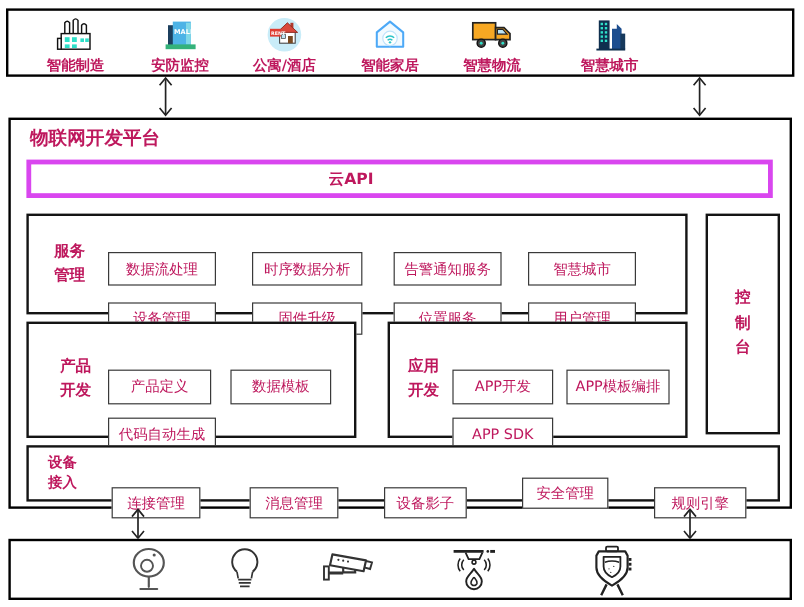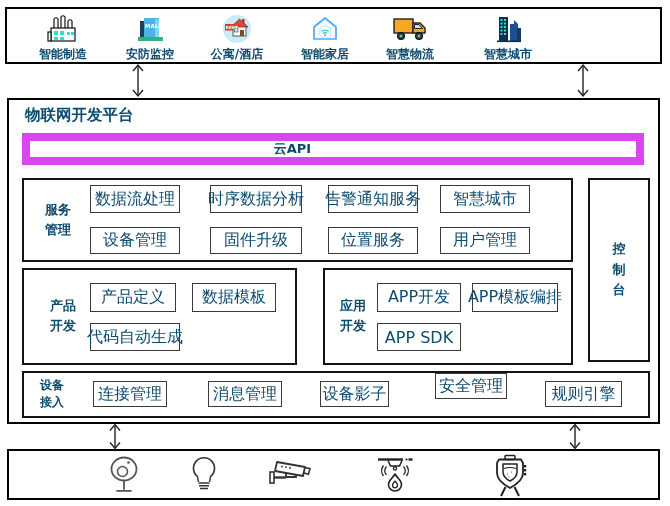--- a/index.html
+++ b/index.html
@@ -1,28 +1,28 @@
 <!DOCTYPE html>
 <html><head>
 <meta charset="utf-8">
 <style>
   html,body{margin:0;padding:0;background:#fff;}
   #canvas{position:relative;width:670px;height:506px;background:#fff;overflow:hidden;
-          font-family:"DejaVu Sans","Liberation Sans",sans-serif;color:#0c4a6e;}
+          font-family:"DejaVu Sans","Liberation Sans",sans-serif;color:#be185d;}
   .panel{position:absolute;background:#fff;border:2px solid #000;box-sizing:border-box;}
   .section{position:absolute;background:#fff;border:2px solid #141414;box-sizing:border-box;}
   .sbox{position:absolute;background:#fff;border:1px solid #3a3a3a;box-sizing:border-box;
-        display:flex;align-items:center;justify-content:center;font-size:16px;white-space:nowrap;}
+        display:flex;align-items:center;justify-content:center;font-size:12px;white-space:nowrap;margin-top:25px;}
   .seclabel{position:absolute;font-weight:bold;font-size:13px;line-height:1.5;white-space:pre-line;}
   .ind-item{position:absolute;width:90px;display:flex;flex-direction:column;align-items:center;}
   .ind-label{font-weight:bold;font-size:12px;margin-top:1px;white-space:nowrap;}
   .arrow{position:absolute;}
   .dev{position:absolute;}
   .ptitle{position:absolute;left:16px;top:5px;font-size:15.5px;font-weight:bold;}
-  .cloudapi{position:absolute;left:13px;top:33px;width:622px;height:32px;border:8px solid #d946ef;
+  .cloudapi{position:absolute;left:13px;top:33px;width:622px;height:32px;border:4px solid #d946ef;
             box-sizing:border-box;background:#fff;display:flex;align-items:center;justify-content:center;
             font-weight:bold;font-size:13px;padding-right:81px;}
   .console{position:absolute;left:579px;top:78px;width:62px;height:184px;border:2px solid #141414;
            box-sizing:border-box;background:#fff;display:flex;align-items:center;justify-content:center;}
   .console span{display:block;width:15px;word-break:break-all;line-height:1.6;font-weight:bold;font-size:13px;text-align:center;}
 </style>
 </head>
 <body>
 
 <div id="canvas">

